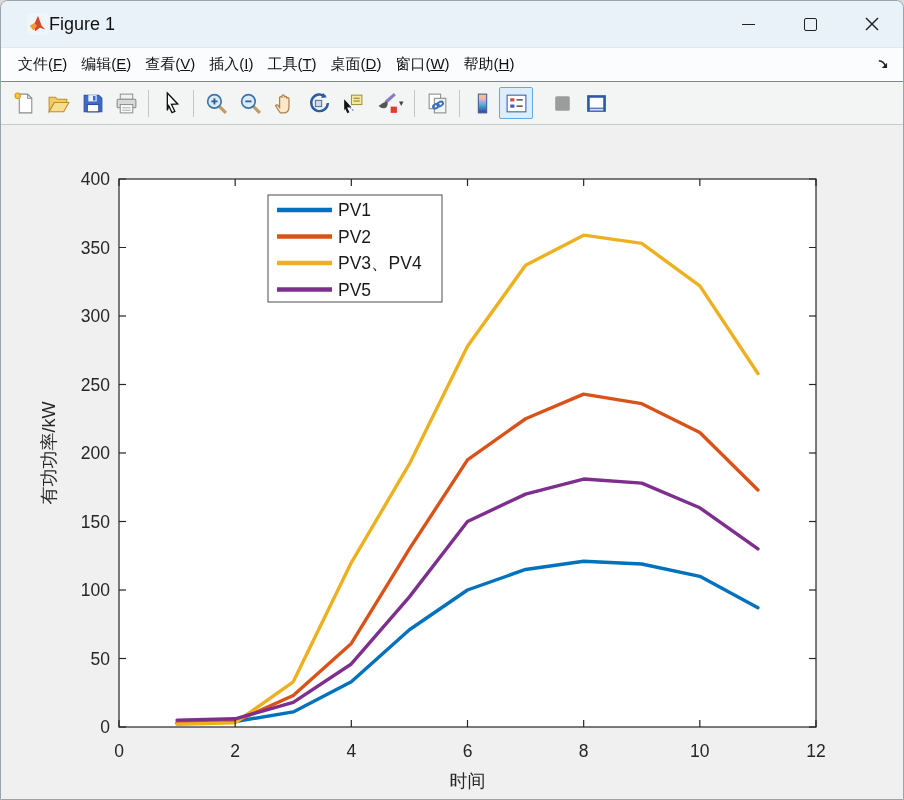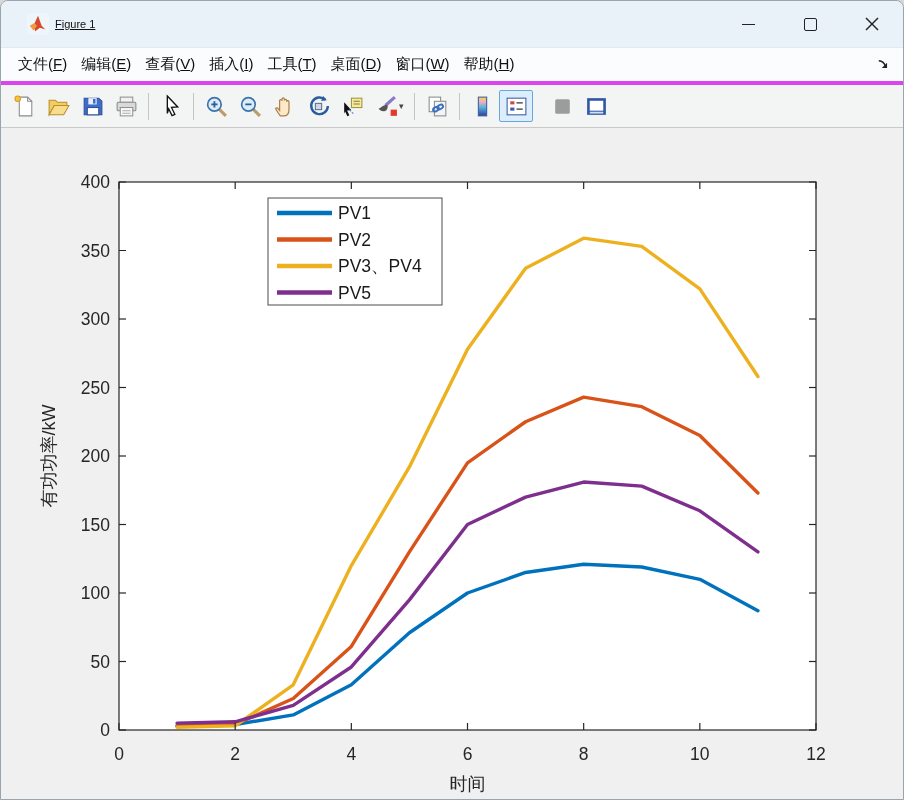--- a/index.html
+++ b/index.html
@@ -1,28 +1,28 @@
 <!DOCTYPE html>
 <html><head>
 <meta charset="utf-8">
 <style>
   html,body{margin:0;padding:0;background:#d8d8d8;font-family:"Liberation Sans",sans-serif;}
   .window{width:904px;height:800px;background:#f0f0f0;position:relative;overflow:hidden;
           border:1px solid #9aa4ad;box-sizing:border-box;border-radius:8px 8px 0 0;}
   
   .titlebar{height:46px;background:#e9f2f9;display:flex;align-items:center;border-bottom:1px solid #e2eaf1;}
   .app-icon{margin-left:26px;width:22px;height:22px;display:inline-flex;}
-  .title{margin-left:6px;font-size:11px;color:#111;text-decoration:underline;}
+  .title{margin-left:0;font-size:18px;color:#111;}
   .win-controls{margin-left:auto;display:flex;height:100%;}
   .wbtn{width:62px;height:100%;border:none;background:transparent;display:flex;align-items:center;justify-content:center;cursor:default;}
   .min-glyph{width:13px;height:0;border-top:1.6px solid #222;display:block;}
   .max-glyph{width:11px;height:11px;border:1.6px solid #222;border-radius:2px;display:block;}
   
   .menubar{height:33px;background:#fbfcfd;display:flex;align-items:center;padding:0 12px 0 10px;
-           font-size:15px;color:#111;border-bottom:4px solid #d946ef;}
+           font-size:15px;color:#111;border-bottom:1px solid #d946ef;}
   .menu-item{padding:3px 7px;white-space:nowrap;}
   .menu-item u{text-decoration:underline;}
   .dock-arrow{margin-left:auto;display:inline-flex;}
   
   .toolbar{height:42px;background:#f3f4f4;display:flex;align-items:center;padding:0 4px 0 6px;
            border-bottom:1px solid #c9c9c9;}
   .tbtn{width:34px;height:32px;border:1px solid transparent;background:transparent;padding:2px;
         display:flex;align-items:center;justify-content:center;border-radius:2px;}
   .tbtn svg{width:25px;height:25px;}
   .tbtn.active{background:#dcedfb;border:1px solid #66a8dd;}

